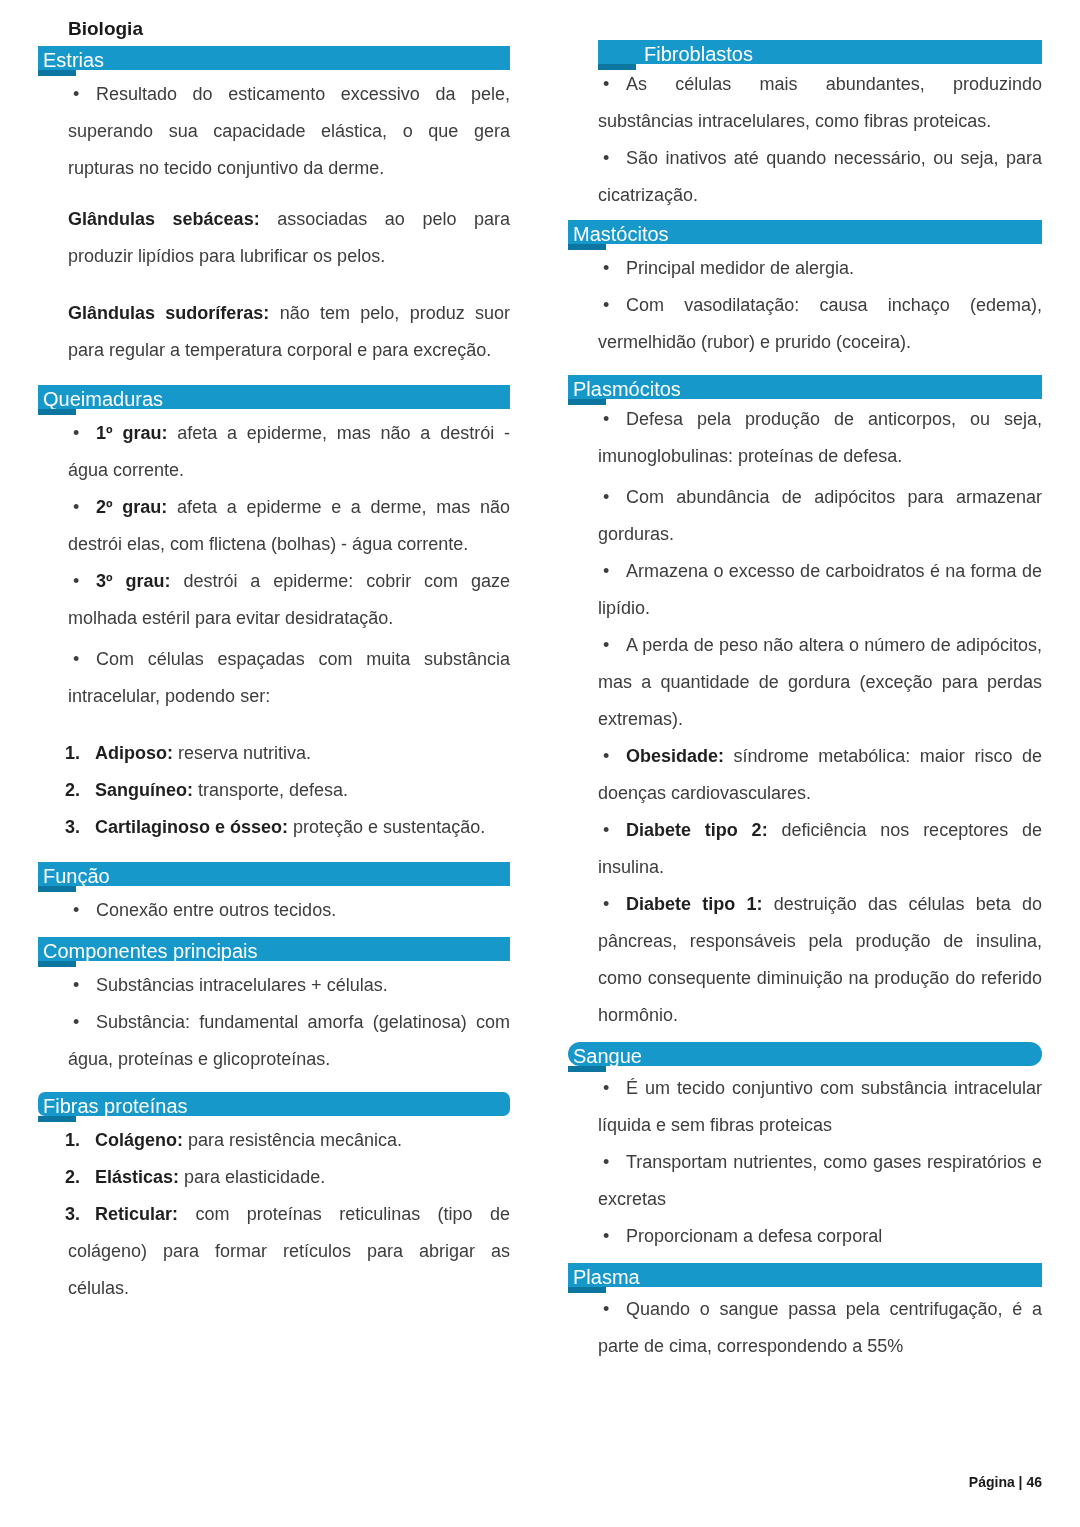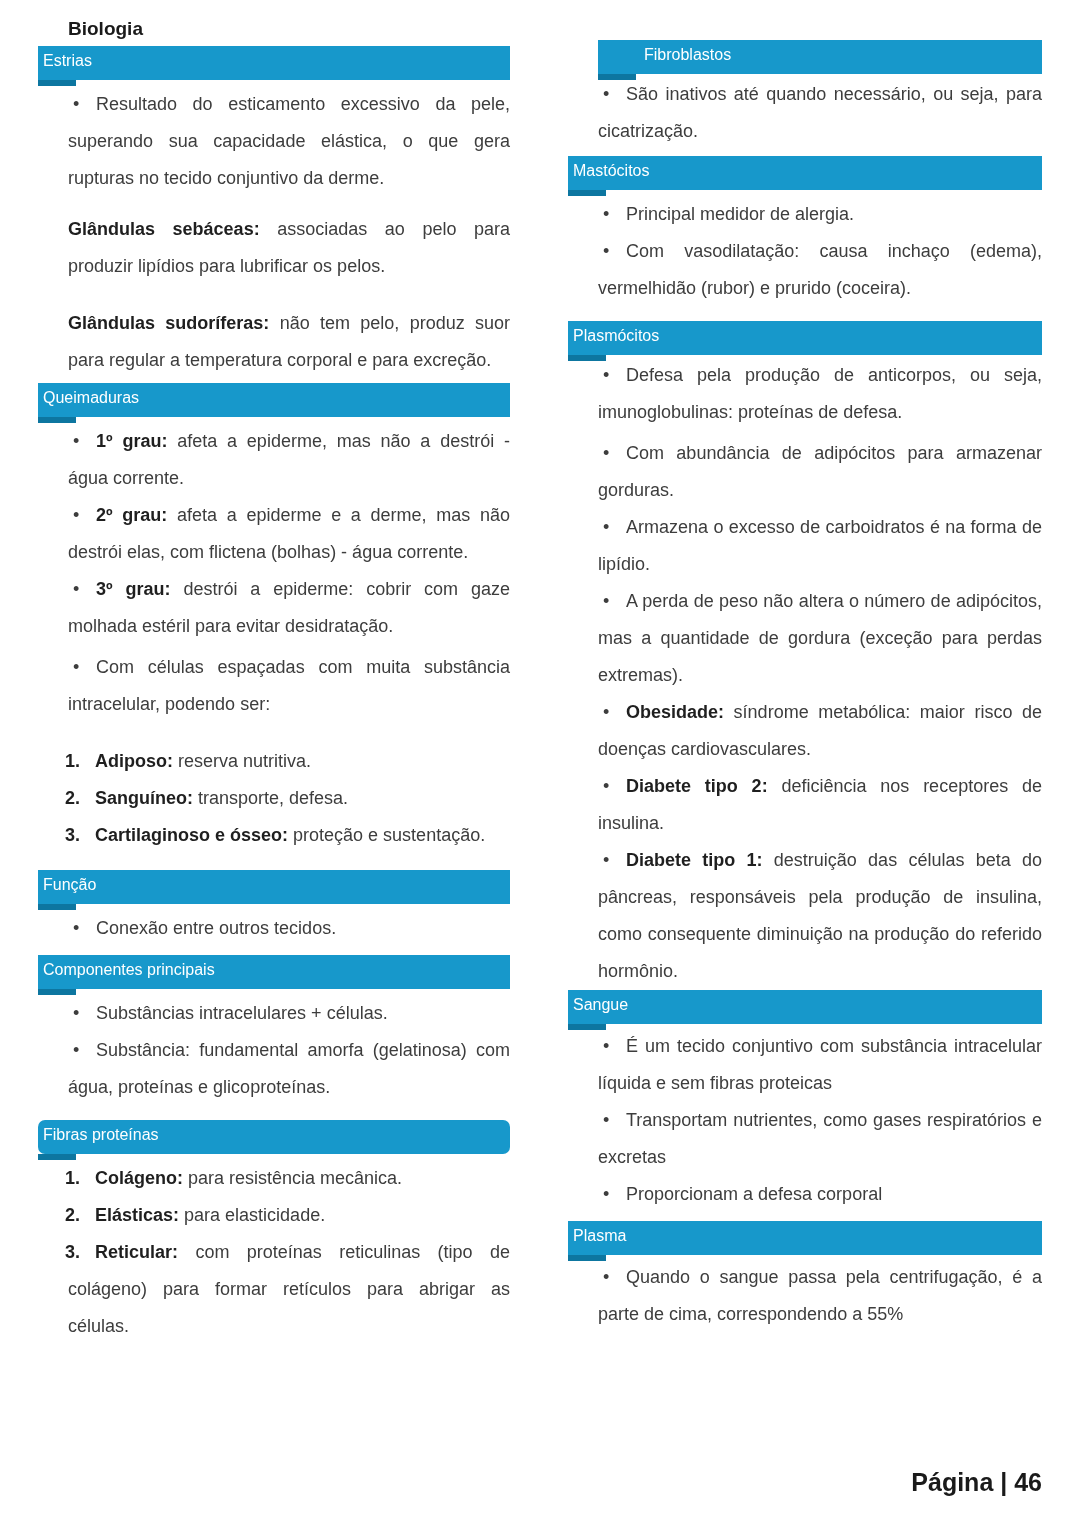--- a/index.html
+++ b/index.html
@@ -12,21 +12,21 @@
   .col-left{left:38px;width:472px;}
   .col-right{left:568px;width:474px;}
 
   .doc-title{
     margin:14px 0 0 30px;font-size:19px;line-height:30px;font-weight:700;
     color:var(--title,#1a1a1a);
   }
 
   .bar{
     position:relative;background:var(--bar-bg,#1798cb);color:var(--bar-text,#fff);
-    height:34px;line-height:29px;font-size:16px;padding-left:5px;
+    height:24px;line-height:29px;font-size:20px;padding-left:5px;
   }
   .bar::after{
     content:"";position:absolute;left:0;top:100%;width:38px;height:6px;
     background:var(--bar-underline,#0d76a0);
   }
   .bar.indent{margin-left:30px;padding-left:46px;}
 
   .heading{
     margin:0;font-size:27px;line-height:36px;font-weight:400;
     color:var(--heading,#8c86a0);
@@ -37,21 +37,21 @@
   .para{
     margin:0;font-size:18px;line-height:37px;text-align:justify;
     color:var(--body,#3d3d3d);
   }
   .para .lead{font-weight:700;color:var(--bold,#1f1f1f);}
   .marker{display:inline-block;color:var(--body,#3d3d3d);}
   .bullet .marker{width:23px;margin-left:5px;}
   .numbered .marker{width:30px;margin-left:-3px;font-weight:700;color:var(--bold,#1f1f1f);}
 
   .footer{
-    position:absolute;right:38px;top:1466px;font-size:25px;line-height:32px;
+    position:absolute;right:38px;top:1466px;font-size:14px;line-height:32px;
     font-weight:700;color:var(--title,#1a1a1a);
   }
 </style>
 </head>
 <body>
 
 <div class="page">
   <div class="col col-left">
     <h1 class="doc-title">Biologia</h1>
   <div class="bar" style="margin-top: 2px;">
@@ -59,21 +59,21 @@
   </div>
       <div class="group bullets" style="margin-top: 6px;">
         <p class="para bullet"><span class="marker">•</span><span class="rest">Resultado do esticamento excessivo da pele, superando sua capacidade elástica, o que gera rupturas no tecido conjuntivo da derme.</span></p>
       </div>
       <div class="group paragraphs" style="margin-top: 14px;">
         <p class="para plain"><b class="lead">Glândulas sebáceas: </b><span class="rest">associadas ao pelo para produzir lipídios para lubrificar os pelos.</span></p>
       </div>
       <div class="group paragraphs" style="margin-top: 20px;">
         <p class="para plain"><b class="lead">Glândulas sudoríferas: </b><span class="rest">não tem pelo, produz suor para regular a temperatura corporal e para excreção.</span></p>
       </div>
-      <div class="bar" style="margin-top: 4px;">
+      <div class="bar" style="margin-top: 16px;">
     <span class="bar-label">Queimaduras</span>
   </div>
       <div class="group bullets" style="margin-top: 6px;">
         <p class="para bullet"><span class="marker">•</span><b class="lead">1º grau: </b><span class="rest">afeta a epiderme, mas não a destrói - água corrente.</span></p>
         <p class="para bullet"><span class="marker">•</span><b class="lead">2º grau: </b><span class="rest">afeta a epiderme e a derme, mas não destrói elas, com flictena (bolhas) - água corrente.</span></p>
         <p class="para bullet"><span class="marker">•</span><b class="lead">3º grau: </b><span class="rest">destrói a epiderme: cobrir com gaze molhada estéril para evitar desidratação.</span></p>
       </div>
       <h2 class="heading" style="margin-top: 0px;"></h2>
       <div class="group bullets" style="margin-top: 4px;">
         <p class="para bullet"><span class="marker">•</span><span class="rest">Com células espaçadas com muita substância intracelular, podendo ser:</span></p>
@@ -104,20 +104,21 @@
         <p class="para numbered"><span class="marker">2.</span><b class="lead">Elásticas: </b><span class="rest">para elasticidade.</span></p>
         <p class="para numbered"><span class="marker">3.</span><b class="lead">Reticular: </b><span class="rest">com proteínas reticulinas (tipo de colágeno) para formar retículos para abrigar as células.</span></p>
       </div>
     </div>
   <div class="col col-right">
       <h2 class="heading indent" style="margin-top: 40px;"></h2>
       <div class="bar indent" style="margin-top: 8px;">
     <span class="bar-label">Fibroblastos</span>
   </div>
       <div class="group bullets" style="margin-top: 2px;">
+        <p class="para bullet"><span class="marker">•</span><span class="rest">As células mais abundantes, produzindo substâncias intracelulares, como fibras proteicas.</span></p>
         <p class="para bullet"><span class="marker">•</span><span class="rest">São inativos até quando necessário, ou seja, para cicatrização.</span></p>
       </div>
       <div class="bar" style="margin-top: 6px;">
     <span class="bar-label">Mastócitos</span>
   </div>
       <div class="group bullets" style="margin-top: 6px;">
         <p class="para bullet"><span class="marker">•</span><span class="rest">Principal medidor de alergia.</span></p>
         <p class="para bullet"><span class="marker">•</span><span class="rest">Com vasodilatação: causa inchaço (edema), vermelhidão (rubor) e prurido (coceira).</span></p>
       </div>
       <div class="bar" style="margin-top: 14px;">
@@ -129,21 +130,21 @@
       <h2 class="heading" style="margin-top: 4px;"></h2>
       <div class="group bullets" style="margin-top: 2px;">
         <p class="para bullet"><span class="marker">•</span><span class="rest">Com abundância de adipócitos para armazenar gorduras.</span></p>
         <p class="para bullet"><span class="marker">•</span><span class="rest">Armazena o excesso de carboidratos é na forma de lipídio.</span></p>
         <p class="para bullet"><span class="marker">•</span><span class="rest">A perda de peso não altera o número de adipócitos, mas a quantidade de gordura (exceção para perdas extremas).</span></p>
         <p class="para bullet"><span class="marker">•</span><b class="lead">Obesidade: </b><span class="rest">síndrome metabólica: maior risco de doenças cardiovasculares.</span></p>
         <p class="para bullet"><span class="marker">•</span><b class="lead">Diabete tipo 2: </b><span class="rest">deficiência nos receptores de insulina.</span></p>
         <p class="para bullet"><span class="marker">•</span><b class="lead">Diabete tipo 1: </b><span class="rest">destruição das células beta do pâncreas, responsáveis pela produção de insulina, como consequente diminuição na produção do referido hormônio.</span></p>
       </div>
       <h2 class="heading" style="margin-top: 0px;"></h2>
-      <div class="bar" style="">
+      <div class="bar" style="margin-top: 8px; border-radius: 12px;">
     <span class="bar-label">Sangue</span>
   </div>
       <div class="group bullets" style="margin-top: 4px;">
         <p class="para bullet"><span class="marker">•</span><span class="rest">É um tecido conjuntivo com substância intracelular líquida e sem fibras proteicas</span></p>
         <p class="para bullet"><span class="marker">•</span><span class="rest">Transportam nutrientes, como gases respiratórios e excretas</span></p>
         <p class="para bullet"><span class="marker">•</span><span class="rest">Proporcionam a defesa corporal</span></p>
       </div>
       <div class="bar" style="margin-top: 8px;">
     <span class="bar-label">Plasma</span>
   </div>

